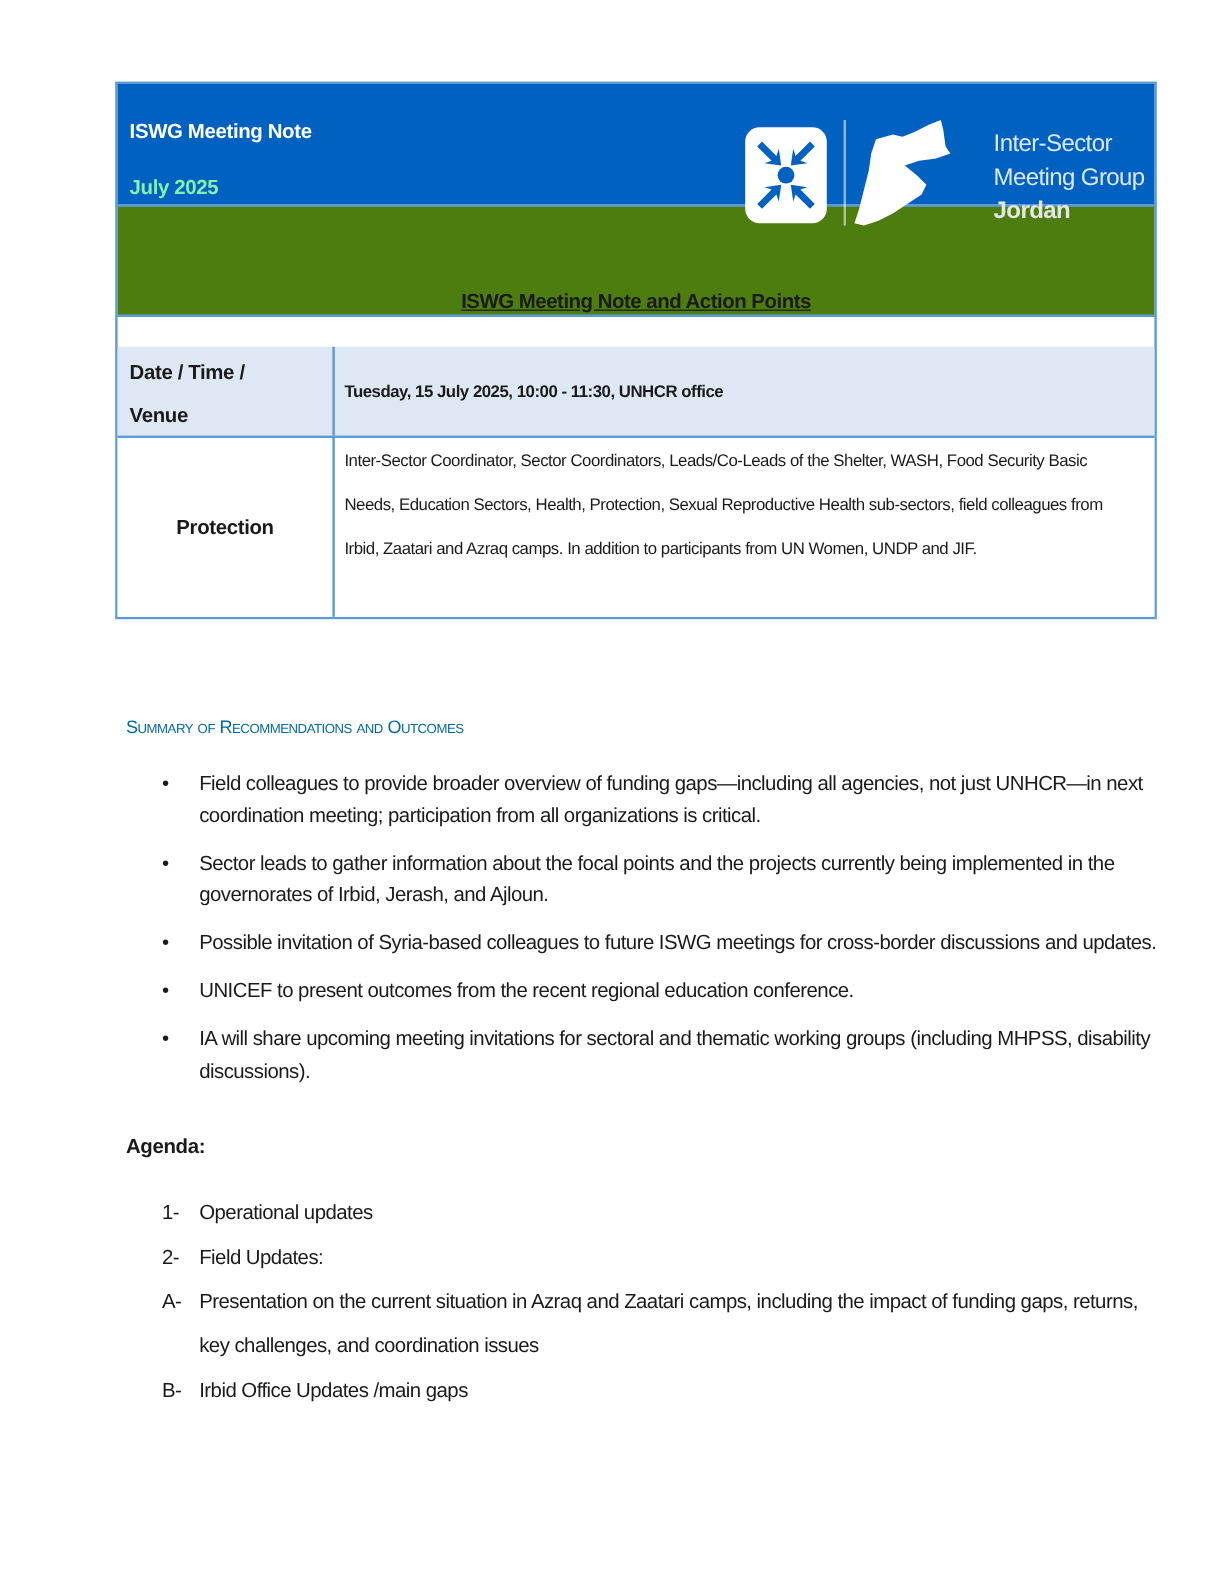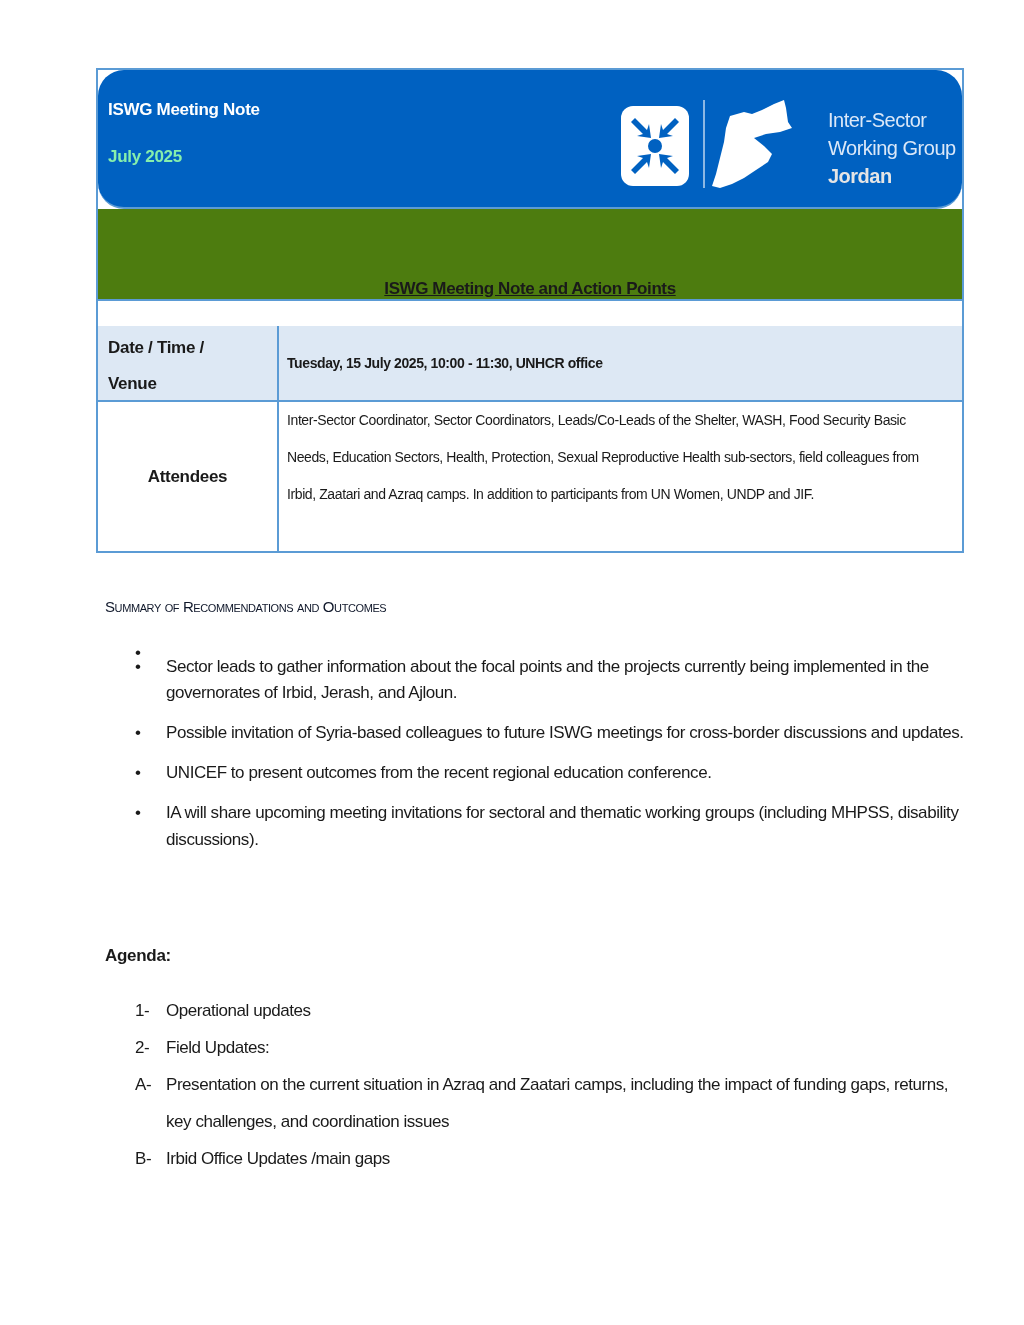--- a/index.html
+++ b/index.html
@@ -3,22 +3,22 @@
 <meta charset="utf-8">
 <style>
   html, body { margin: 0; padding: 0; background: #ffffff; }
   body { width: 1024px; height: 1325px; position: relative; font-family: "Liberation Sans", sans-serif; color: #1a1a1a; overflow: hidden; }
 
   .hdr-table {
     position: absolute; left: 96px; top: 68px; width: 868px;
     border: 2px solid #5b9bd5; box-sizing: border-box;
   }
   .banner {
-    height: 139px; background: #0061c1; position: relative;
-    border-bottom: 2px solid #5b9bd5; box-sizing: border-box; border-radius: 26px;
+    height: 102px; background: #0061c1; position: relative;
+    border-bottom: 2px solid #5b9bd5; box-sizing: border-box;
   }
   .banner .t1 { position: absolute; left: 10px; top: 30px; color: #fff; font-weight: bold; font-size: 17px; letter-spacing: -0.3px; }
   .banner .t2 { position: absolute; left: 10px; top: 77px; color: #86efac; font-weight: bold; font-size: 17px; letter-spacing: -0.3px; }
 
   .logo-box { position: absolute; left: 523px; top: 36px; width: 68px; height: 80px; background: #fff; border-radius: 12px; }
   .logo-divider { position: absolute; left: 605px; top: 30px; width: 2px; height: 88px; background: rgba(255,255,255,0.55); }
   .logo-map { position: absolute; left: 612px; top: 28px; width: 85px; height: 92px; }
   .logo-text { position: absolute; left: 706px; top: 36px; color: #dbe8f8; font-size: 20px; line-height: 28px; letter-spacing: -0.5px; margin-left: 24px; }
   .logo-text .jor { color: #e5e5e5; font-weight: bold; }
 
@@ -34,21 +34,21 @@
   .row .value { flex: 1; font-size: 14px; letter-spacing: -0.4px; padding-left: 8px; }
 
   .row.dtv { height: 76px; background: #dde8f4; margin-top: 25px; }
   .row.dtv .label { padding: 4px 10px; line-height: 36px; }
   .row.dtv .value { font-weight: bold; display: flex; align-items: center; }
 
   .row.att { height: 149px; background: #ffffff; }
   .row.att .label { display: flex; align-items: center; justify-content: center; }
   .row.att .value { line-height: 37px; padding-top: 0px; padding-right: 14px; }
 
-  .summary-head { position: absolute; left: 105px; top: 598px; color: #0f172a; font-size: 15px; font-variant: small-caps; letter-spacing: -0.4px; }
+  .summary-head { position: absolute; left: 105px; top: 598px; color: #0369a1; font-size: 15px; font-variant: small-caps; letter-spacing: -0.4px; }
 
   ul.bullets { position: absolute; left: 105px; top: 640px; width: 870px; margin: 0; padding: 0; list-style: none; }
   ul.bullets li { position: relative; padding-left: 61px; font-size: 17px; line-height: 26.5px; letter-spacing: -0.45px; margin-bottom: 13.5px; }
   ul.bullets li .dot { position: absolute; left: 30px; top: 0; }
 
   .agenda-head { position: absolute; left: 105px; top: 946px; font-weight: bold; font-size: 17px; letter-spacing: -0.3px; }
   ol.agenda { position: absolute; left: 105px; top: 992px; width: 870px; margin: 0; padding: 0; list-style: none; }
   ol.agenda li { position: relative; padding-left: 61px; font-size: 17px; line-height: 37px; letter-spacing: -0.45px; }
   ol.agenda li .num { position: absolute; left: 30px; top: 0; }
 </style>
@@ -72,47 +72,47 @@
       </svg>
     </div>
     <div class="logo-divider"></div>
     <div class="logo-map">
       <svg width="85" height="92" viewBox="0 0 85 92">
         <path fill="#ffffff" d="M20,18 L34,14 L42,16 L52,12 L64,6 L74,2 L76,10 L78,24 L82,30 L70,34 L56,36 L44,40 L54,48 L62,56 L58,64 L46,72 L34,80 L22,86 L10,90 L2,88 L6,76 L10,60 L14,44 L16,30 Z"></path>
       </svg>
     </div>
     <div class="logo-text">
       <div>Inter-Sector</div>
-      <div>Working Group</div>
+      <div>Meeting Group</div>
       <div class="jor">Jordan</div>
     </div>
   </div>
 
   <div class="title-row">
     <span>ISWG Meeting Note and Action Points</span>
   </div>
 
   <div class="row dtv">
     <div class="label">
       <div>Date / Time /</div>
       <div>Venue</div>
     </div>
     <div class="value">Tuesday, 15 July 2025, 10:00 - 11:30, UNHCR office</div>
   </div>
 
   <div class="row att">
-    <div class="label">Attendees</div>
+    <div class="label">Protection</div>
     <div class="value">Inter-Sector Coordinator, Sector Coordinators, Leads/Co-Leads of the Shelter, WASH, Food Security Basic Needs, Education Sectors, Health, Protection, Sexual Reproductive Health sub-sectors, field colleagues from Irbid, Zaatari and Azraq camps. In addition to participants from UN Women, UNDP and JIF.</div>
   </div>
 </div>
 
 <div class="summary-head">Summary of Recommendations and Outcomes</div>
 
 <ul class="bullets">
-  <li><span class="dot">•</span></li>
+  <li><span class="dot">•</span><span>Field colleagues to provide broader overview of funding gaps—including all agencies, not just UNHCR—in next coordination meeting; participation from all organizations is critical.</span></li>
   <li><span class="dot">•</span><span>Sector leads to gather information about the focal points and the projects currently being implemented in the governorates of Irbid, Jerash, and Ajloun.</span></li>
   <li><span class="dot">•</span><span>Possible invitation of Syria-based colleagues to future ISWG meetings for cross-border discussions and updates.</span></li>
   <li><span class="dot">•</span><span>UNICEF to present outcomes from the recent regional education conference.</span></li>
   <li><span class="dot">•</span><span>IA will share upcoming meeting invitations for sectoral and thematic working groups (including MHPSS, disability discussions).</span></li>
 </ul>
 
 <div class="agenda-head">Agenda:</div>
 
 <ol class="agenda">
   <li><span class="num">1-</span><span>Operational updates</span></li>

